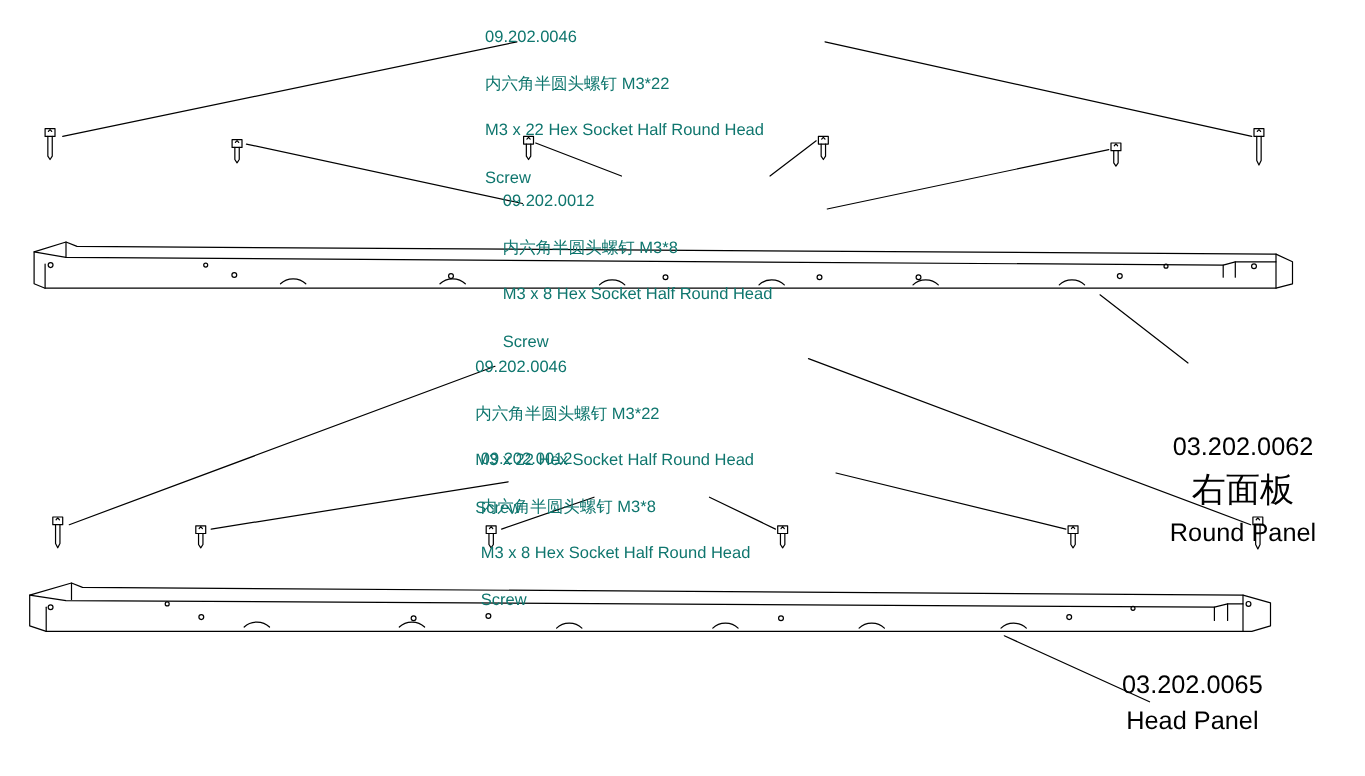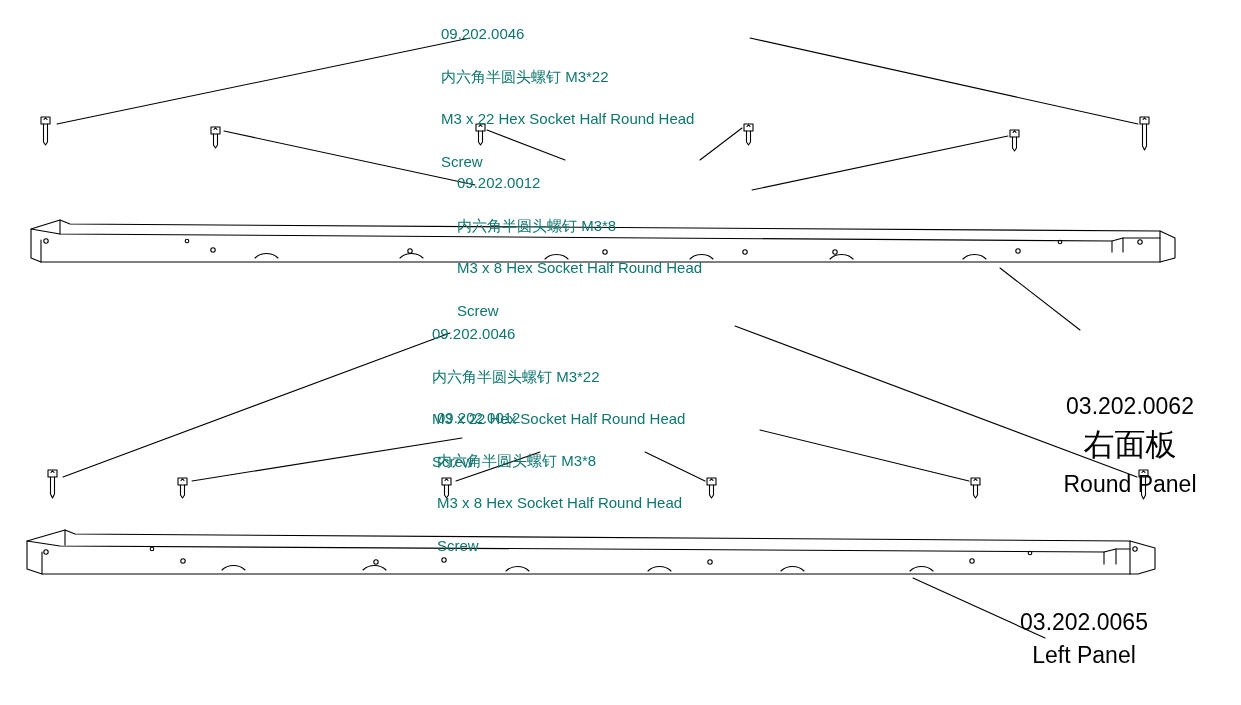--- a/index.html
+++ b/index.html
@@ -230,16 +230,16 @@
   </div>
 
   <div class="part-label" style="left: 1030px; top: 348px; width: 200px; margin-top: 42px;">
     <span class="code">03.202.0062</span>
     <span class="cn">右面板</span>
     <span class="en">Round Panel</span>
   </div>
 
   <div class="part-label" style="left: 984px; top: 606px; width: 200px;">
     <span class="code">03.202.0065</span>
-    <span class="en">Left Panel</span>
+    <span class="en">Head Panel</span>
   </div>
 
 </div>
 
 </body></html>

